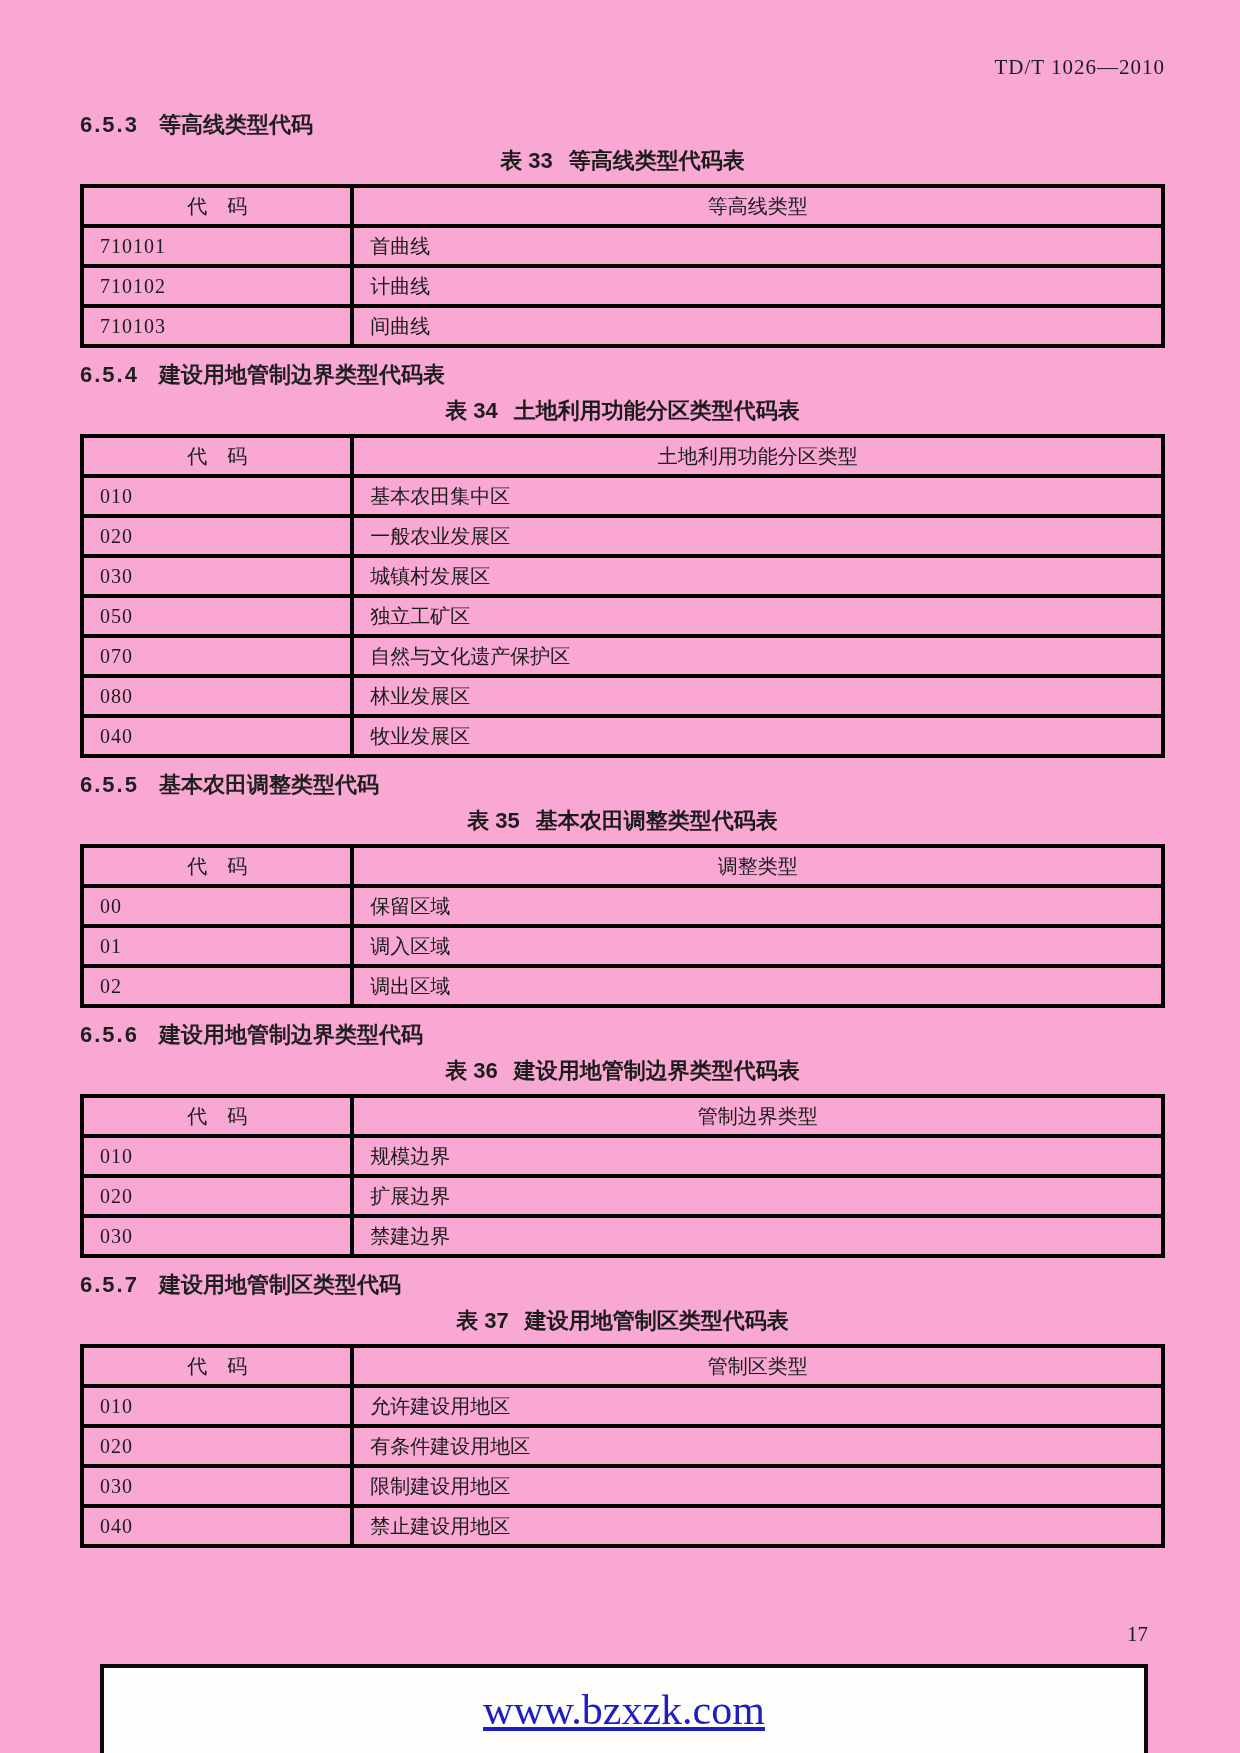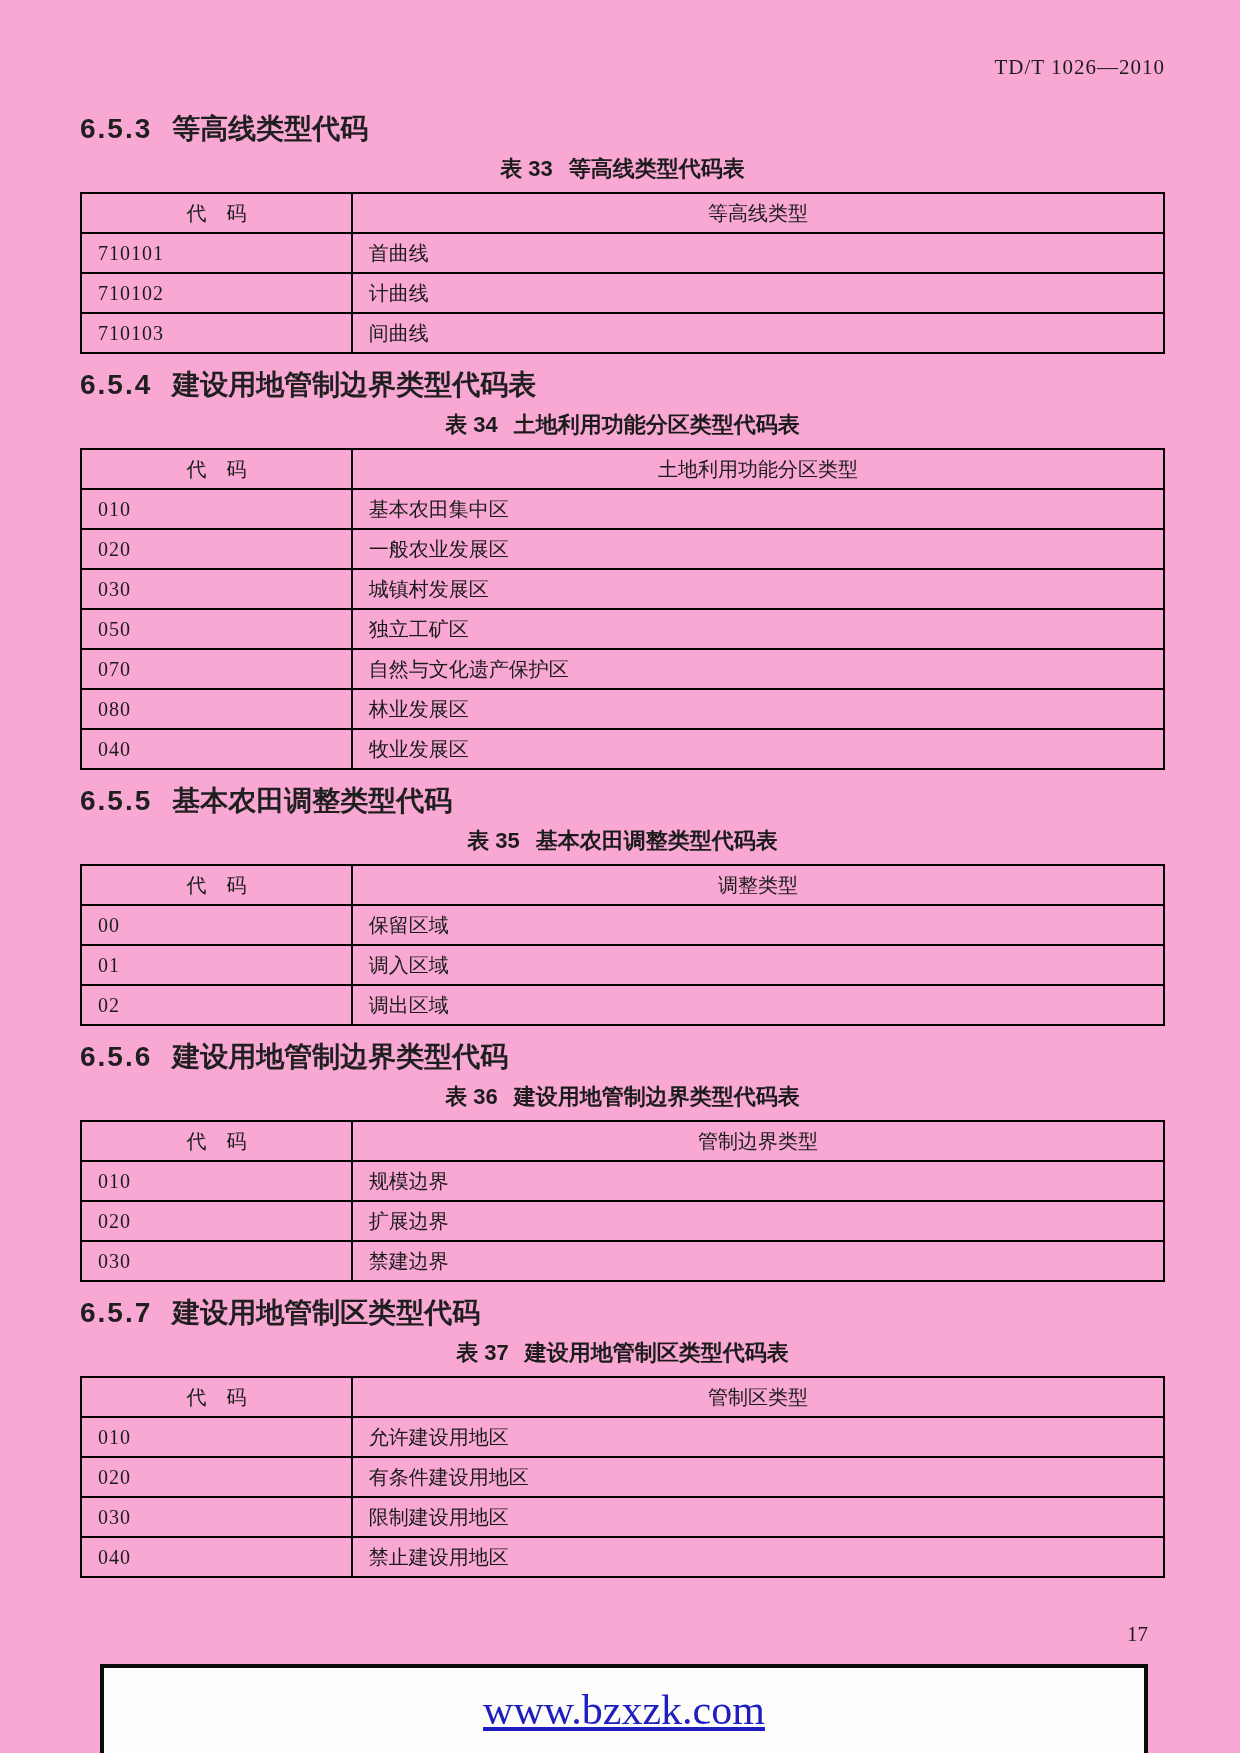--- a/index.html
+++ b/index.html
@@ -17,42 +17,42 @@
   .doc-header {
     text-align:right;
     font-size:21px;
     letter-spacing:1px;
     margin-bottom:30px;
   }
   .section { margin-bottom:12px; }
   .sec-heading {
     font-family:"Liberation Sans", sans-serif;
     font-weight:bold;
-    font-size:28px;
+    font-size:22px;
     color:#1f1f1f;
     margin-bottom:6px;
     display:flex; align-items:baseline;
   }
   .sec-num { margin-right:20px; letter-spacing:2px; }
   .tbl-caption {
     text-align:center;
     font-family:"Liberation Sans", sans-serif;
     font-weight:bold;
     font-size:22px;
     margin:2px 0 8px 0;
   }
   .tbl-caption .lbl { margin-right:16px; }
   table.code-table {
     width:100%;
     border-collapse:collapse;
     table-layout:fixed;
     border:2px solid #1c1c1c;
   }
   table.code-table th, table.code-table td {
-    border:2px solid #000000;
+    border:4px solid #000000;
     height:40px;
     font-size:20px;
     vertical-align:middle;
     padding:0 16px;
   }
   th.col-code { width:25%; }
   table.code-table th {
     font-weight:normal;
     text-align:center;
   }

